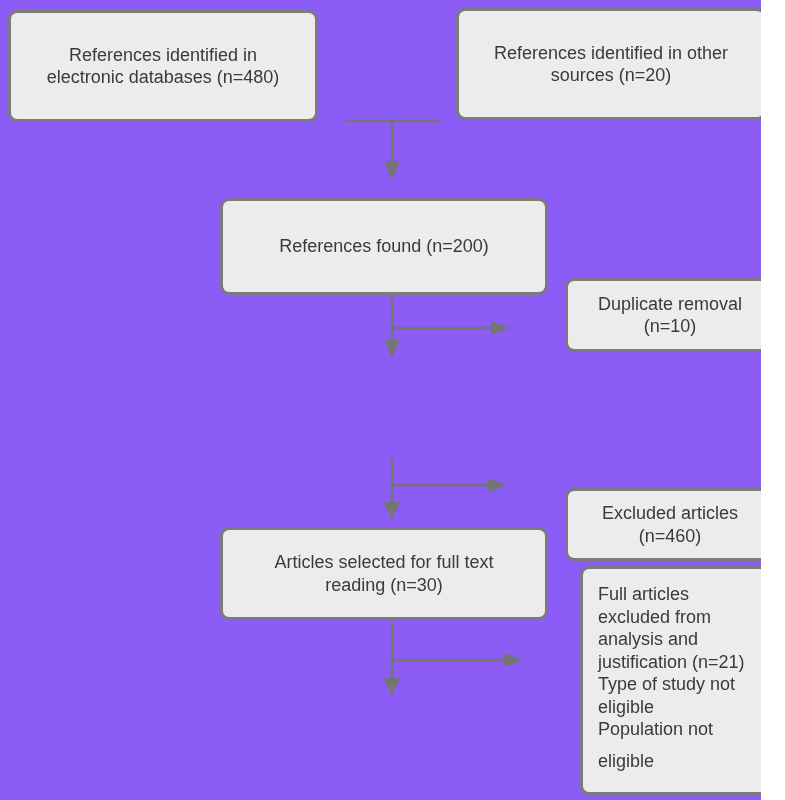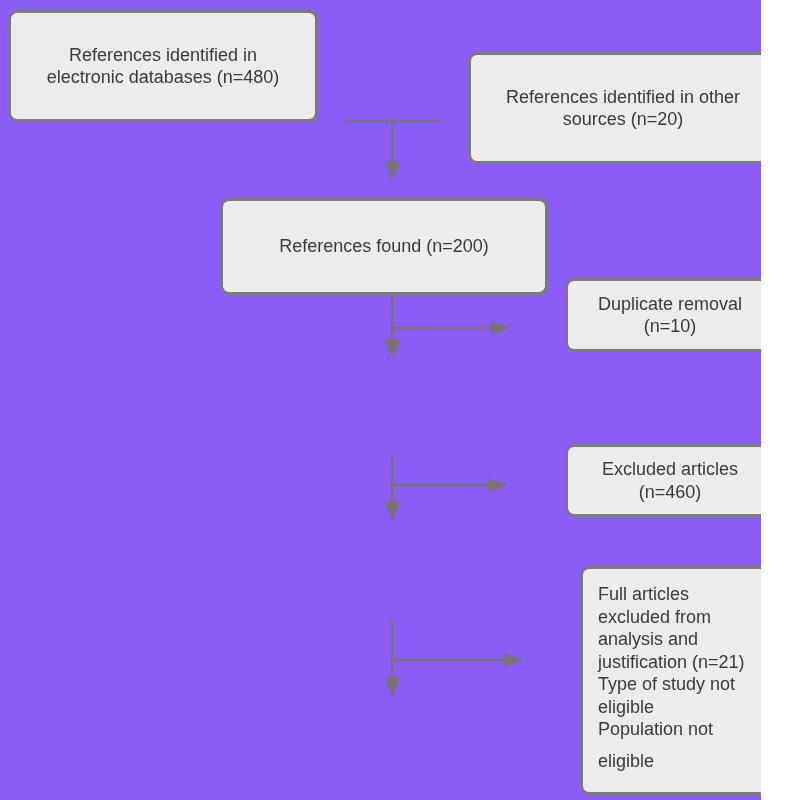--- a/index.html
+++ b/index.html
@@ -50,25 +50,25 @@
     flex-direction: column;
     align-items: flex-start;
     justify-content: flex-start;
     text-align: left;
     padding: 14px 10px 14px 15px;
   }
   .box--left .second-part {
     margin-top: 9px;
   }
   #box-identified-databases { left: 8px;   top: 10px;  width: 310px; height: 112px; }
-  #box-identified-other     { left: 468px; top: 8px;   width: 310px; height: 112px; margin-top: 44px; }
+  #box-identified-other     { left: 456px; top: 8px;   width: 310px; height: 112px; }
   #box-references-found     { left: 220px; top: 198px; width: 328px; height: 97px;  }
   #box-duplicate-removal    { left: 565px; top: 278px; width: 210px; height: 74px;  }
   #box-selected-titles      { left: 220px; top: 362px; width: 328px; height: 95px;  }
-  #box-excluded-articles    { left: 565px; top: 444px; width: 210px; height: 73px;  }
+  #box-excluded-articles    { left: 565px; top: 488px; width: 210px; height: 73px;  }
   #box-full-text-reading    { left: 220px; top: 527px; width: 328px; height: 93px;  }
   #box-full-articles-excluded { left: 580px; top: 566px; width: 210px; height: 229px; }
   #box-qualitative-synthesis  { left: 220px; top: 700px; width: 328px; height: 95px; }
 </style>
 </head>
 <body>
 
 <div class="canvas">
 
   <svg class="connectors" viewBox="0 0 785 800" xmlns="http://www.w3.org/2000/svg">
@@ -121,20 +121,24 @@
     <span>Duplicate removal
 (n=10)</span>
   </div>
 
 
   <div class="box" id="box-excluded-articles">
     <span>Excluded articles
 (n=460)</span>
   </div>
 
+  <div class="box" id="box-full-text-reading">
+    <span>Articles selected for full text
+reading (n=30)</span>
+  </div>
 
   <div class="box box--left" id="box-full-articles-excluded">
     <span>Full articles
 excluded from
 analysis and
 justification (n=21)
 Type of study not
 eligible
 Population not</span>
     <span class="second-part">eligible</span>

